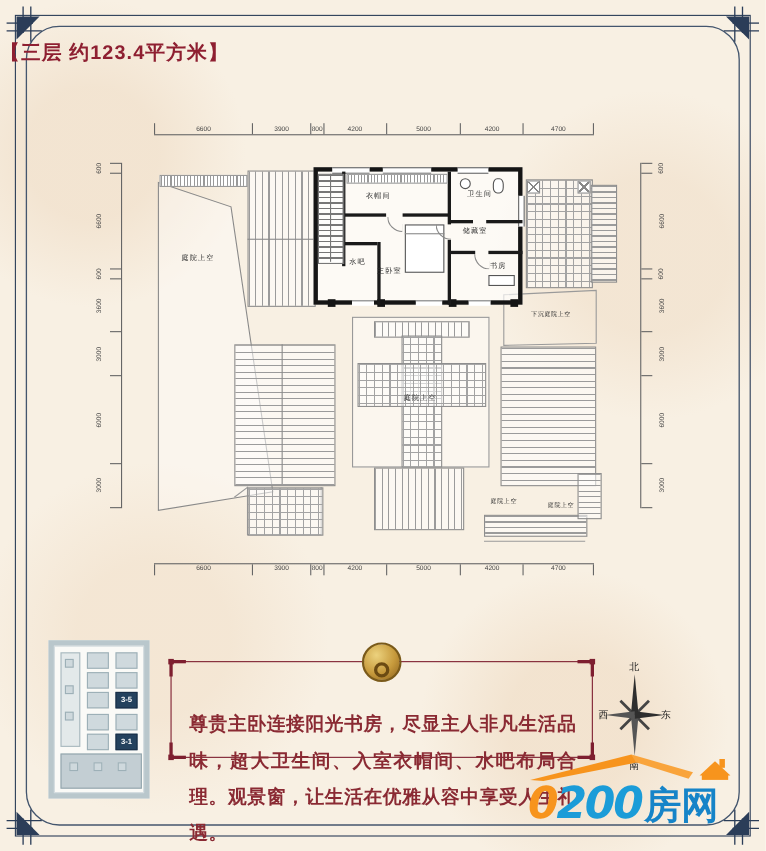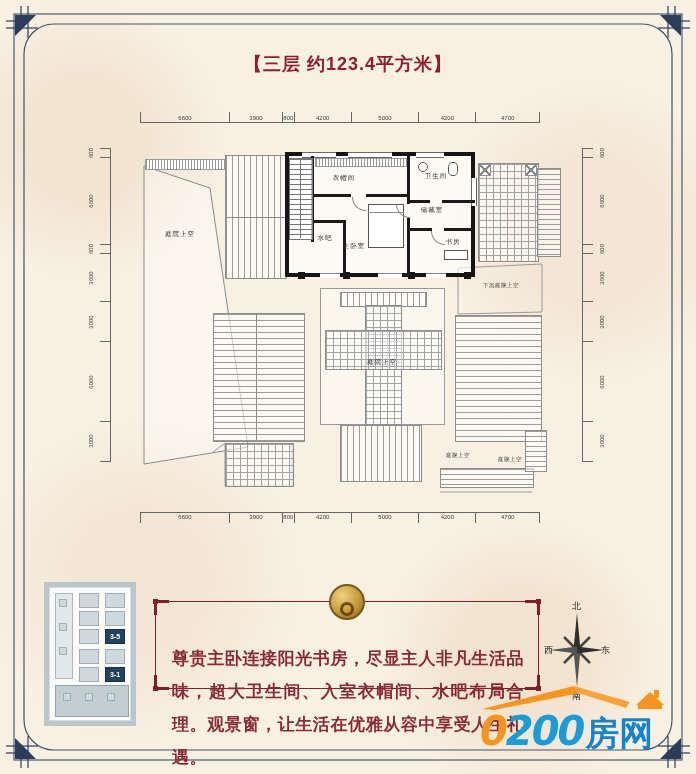--- a/index.html
+++ b/index.html
@@ -8,21 +8,21 @@
     background:
       radial-gradient(circle at 12% 18%, rgba(236,214,188,.45) 0 60px, transparent 140px),
       radial-gradient(circle at 85% 30%, rgba(236,214,188,.40) 0 70px, transparent 150px),
       radial-gradient(circle at 20% 75%, rgba(238,216,190,.40) 0 70px, transparent 160px),
       radial-gradient(circle at 75% 85%, rgba(236,212,184,.45) 0 60px, transparent 140px),
       #f8f0e3;}
   .abs{position:absolute}
   
   .frame-svg{position:absolute;left:0;top:0;pointer-events:none}
   
-  .title{position:absolute;top:52px;left:0;width:100%;text-align:center;
+  .title{position:absolute;top:36px;left:0;width:100%;text-align:left;
     font-size:18px;font-weight:bold;color:#8e1f31;letter-spacing:1px}
   
   .plan{position:absolute;left:96px;top:100px;width:504px;height:440px}
   .lbl{position:absolute;font-size:6.5px;color:#333;letter-spacing:1px;text-align:center;white-space:nowrap}
   .lbl.sm{font-size:5.5px;letter-spacing:0.5px}
   .wall{position:absolute;background:#1a1a1a}
   .hv{position:absolute;background:repeating-linear-gradient(90deg,#9b9b9b 0 1px,rgba(255,255,255,.55) 1px 6px);border:1px solid #8e8e8e}
   .hh{position:absolute;background:repeating-linear-gradient(180deg,#9b9b9b 0 1px,rgba(255,255,255,.55) 1px 6px);border:1px solid #8e8e8e}
   .hh5{position:absolute;background:repeating-linear-gradient(180deg,#9b9b9b 0 1px,rgba(255,255,255,.55) 1px 5px);border:1px solid #8e8e8e}
   .hg{position:absolute;background:

